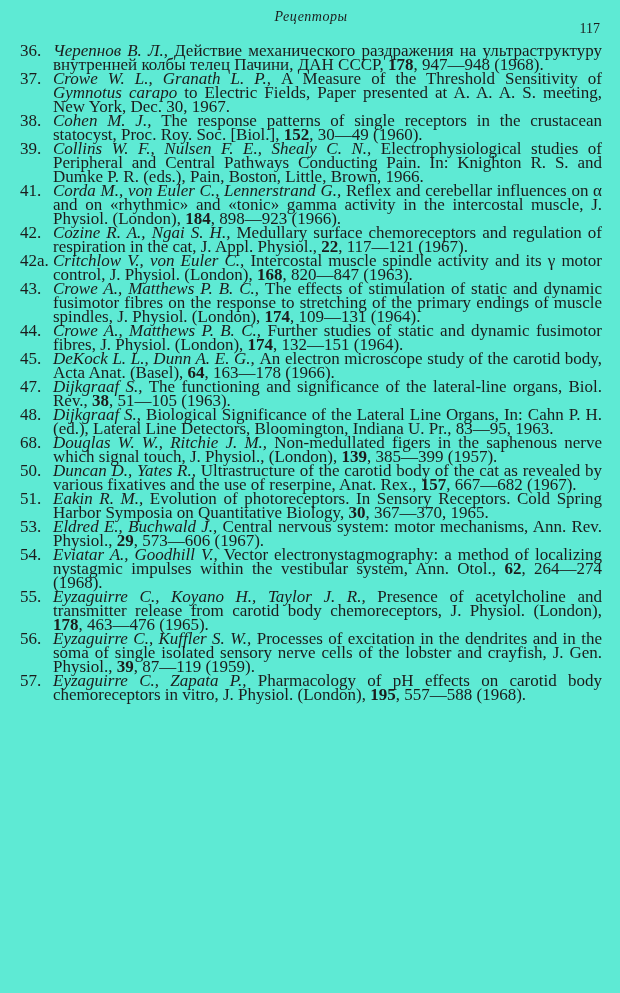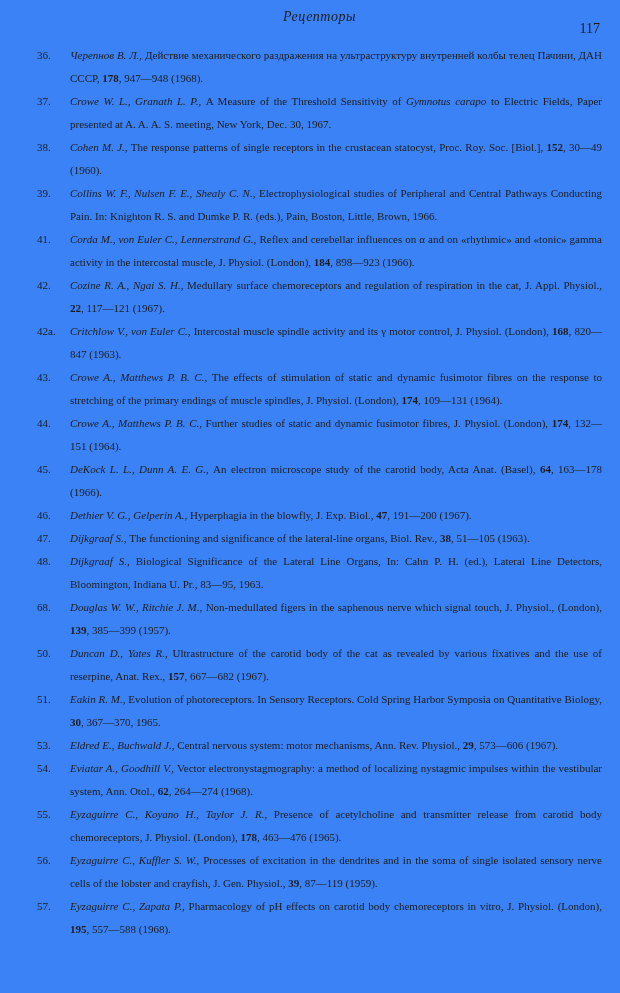--- a/index.html
+++ b/index.html
@@ -1,23 +1,23 @@
 <!DOCTYPE html>
 <html><head>
 <meta charset="utf-8">
 <style>
   * { margin: 0; padding: 0; box-sizing: border-box; }
   html, body { width: 620px; height: 993px; background: #e9e7e1; }
   .page {
     width: 620px;
     height: 993px;
-    background: #3b82f6;
+    background: #5eead4;
     color: #1c1c1c;
     font-family: "Liberation Serif", "DejaVu Serif", serif;
-    padding: 8px 18px 8px 37px;
+    padding: 8px 18px 8px 20px;
     overflow: hidden;
   }
   .page-header {
     position: relative;
     height: 18px;
     margin-bottom: 18px;
     font-size: 14px;
     line-height: 18px;
   }
   .running-title {
@@ -26,22 +26,22 @@
     text-align: center;
     font-style: italic;
     letter-spacing: 0.5px;
   }
   .page-number {
     position: absolute;
     right: 2px;
     top: 12px;
   }
   .ref-list {
-    font-size: 11px;
-    line-height: 23px;
+    font-size: 17px;
+    line-height: 14px;
   }
   .ref {
     text-align: justify;
     padding-left: 33px;
     text-indent: -33px;
   }
   .ref-num {
     display: inline-block;
     width: 33px;
     text-indent: 0;
@@ -75,21 +75,20 @@
   <p class="ref"><span class="ref-num">42.</span><span class="ref-text"><span class="seg-i">Cozine R. A., Ngai S. H., </span><span class="seg-n">Medullary surface chemoreceptors and regulation of respiration in the cat, J. Appl. Physiol., </span><span class="seg-b">22</span><span class="seg-n">, 117—121 (1967).</span></span></p>
 
   <p class="ref"><span class="ref-num">42a.</span><span class="ref-text"><span class="seg-i">Critchlow V., von Euler C., </span><span class="seg-n">Intercostal muscle spindle activity and its γ motor control, J. Physiol. (London), </span><span class="seg-b">168</span><span class="seg-n">, 820—847 (1963).</span></span></p>
 
   <p class="ref"><span class="ref-num">43.</span><span class="ref-text"><span class="seg-i">Crowe A., Matthews P. B. C., </span><span class="seg-n">The effects of stimulation of static and dynamic fusimotor fibres on the response to stretching of the primary endings of muscle spindles, J. Physiol. (London), </span><span class="seg-b">174</span><span class="seg-n">, 109—131 (1964).</span></span></p>
 
   <p class="ref"><span class="ref-num">44.</span><span class="ref-text"><span class="seg-i">Crowe A., Matthews P. B. C., </span><span class="seg-n">Further studies of static and dynamic fusimotor fibres, J. Physiol. (London), </span><span class="seg-b">174</span><span class="seg-n">, 132—151 (1964).</span></span></p>
 
   <p class="ref"><span class="ref-num">45.</span><span class="ref-text"><span class="seg-i">DeKock L. L., Dunn A. E. G., </span><span class="seg-n">An electron microscope study of the carotid body, Acta Anat. (Basel), </span><span class="seg-b">64</span><span class="seg-n">, 163—178 (1966).</span></span></p>
 
-  <p class="ref"><span class="ref-num">46.</span><span class="ref-text"><span class="seg-i">Dethier V. G., Gelperin A., </span><span class="seg-n">Hyperphagia in the blowfly, J. Exp. Biol., </span><span class="seg-b">47</span><span class="seg-n">, 191—200 (1967).</span></span></p>
 
   <p class="ref"><span class="ref-num">47.</span><span class="ref-text"><span class="seg-i">Dijkgraaf S., </span><span class="seg-n">The functioning and significance of the lateral-line organs, Biol. Rev., </span><span class="seg-b">38</span><span class="seg-n">, 51—105 (1963).</span></span></p>
 
   <p class="ref"><span class="ref-num">48.</span><span class="ref-text"><span class="seg-i">Dijkgraaf S., </span><span class="seg-n">Biological Significance of the Lateral Line Organs, In: Cahn P. H. (ed.), Lateral Line Detectors, Bloomington, Indiana U. Pr., 83—95, 1963.</span></span></p>
 
   <p class="ref"><span class="ref-num">68.</span><span class="ref-text"><span class="seg-i">Douglas W. W., Ritchie J. M., </span><span class="seg-n">Non-medullated figers in the saphenous nerve which signal touch, J. Physiol., (London), </span><span class="seg-b">139</span><span class="seg-n">, 385—399 (1957).</span></span></p>
 
   <p class="ref"><span class="ref-num">50.</span><span class="ref-text"><span class="seg-i">Duncan D., Yates R., </span><span class="seg-n">Ultrastructure of the carotid body of the cat as revealed by various fixatives and the use of reserpine, Anat. Rex., </span><span class="seg-b">157</span><span class="seg-n">, 667—682 (1967).</span></span></p>
 
   <p class="ref"><span class="ref-num">51.</span><span class="ref-text"><span class="seg-i">Eakin R. M., </span><span class="seg-n">Evolution of photoreceptors. In Sensory Receptors. Cold Spring Harbor Symposia on Quantitative Biology, </span><span class="seg-b">30</span><span class="seg-n">, 367—370, 1965.</span></span></p>

